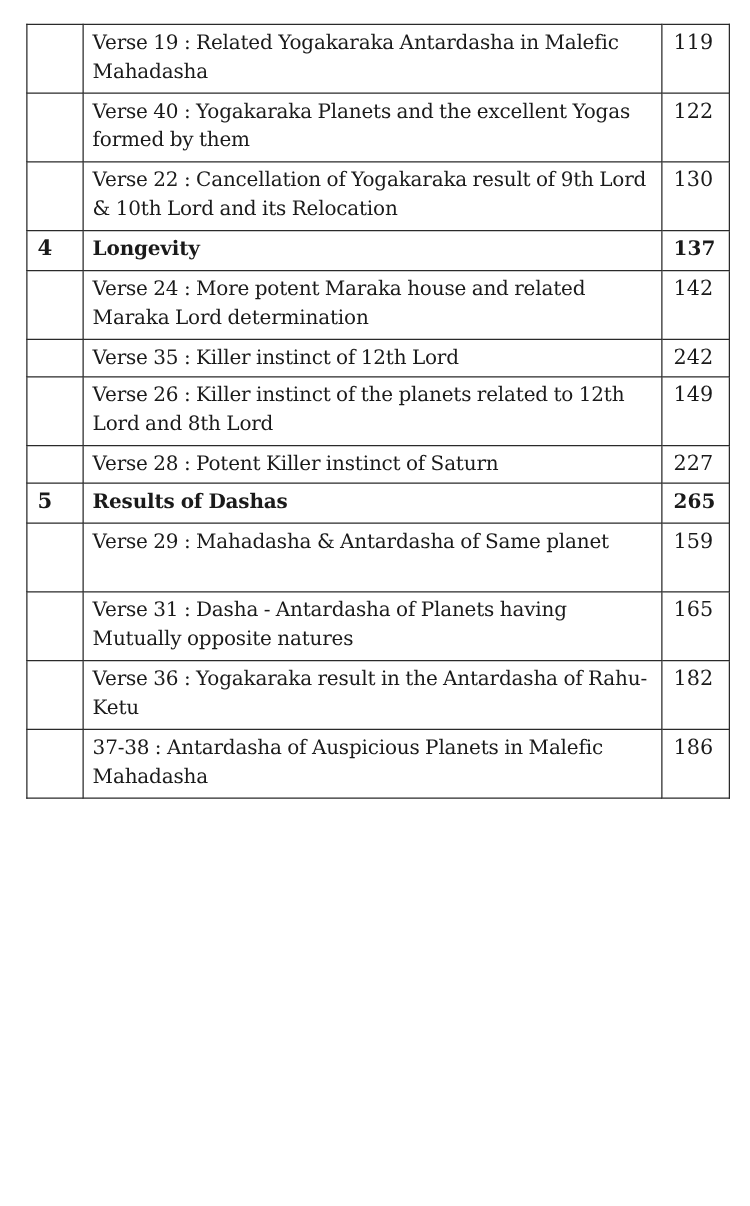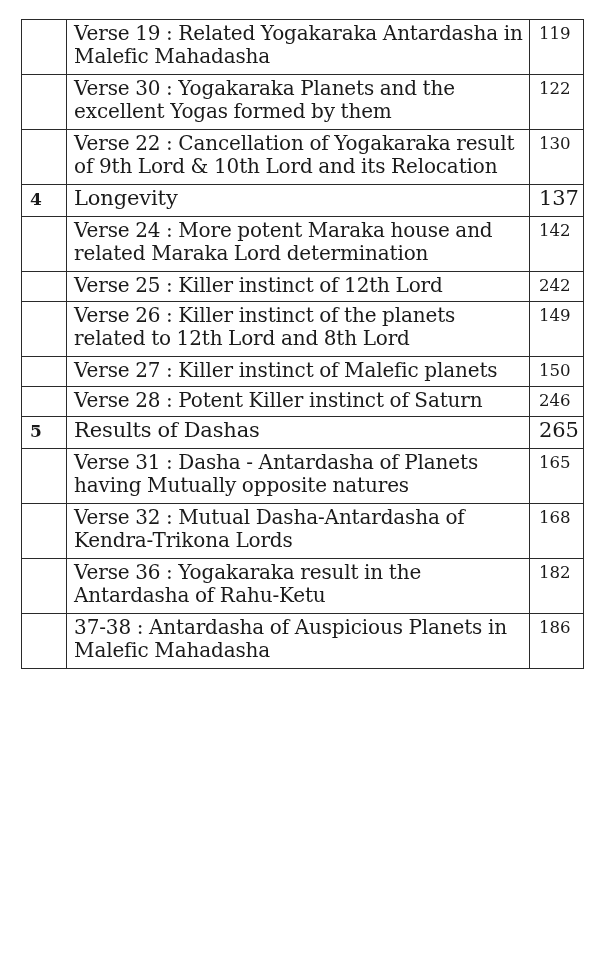--- a/index.html
+++ b/index.html
@@ -31,39 +31,39 @@
     .col-num { width: 45px; }
     .col-title { width: 462px; }
     .col-page { width: 54px; }
 
     .cell-num {
       font-weight: bold;
       font-size: 17px;
       padding: 4px 0 0 8px !important;
     }
     .cell-title {
-      font-size: 20px;
+      font-size: 16px;
       line-height: 23px;
       padding: 2px 4px 3px 7px !important;
       letter-spacing: -0.15px;
       word-spacing: -0.5px;
     }
     .cell-page {
       font-size: 16.6px;
       line-height: 23px;
       padding: 2px 0 0 9px !important;
       margin-left: 48px;
     }
     tr.chapter-row td {
       height: 26px;
     }
     tr.chapter-row .cell-title,
     tr.chapter-row .cell-page {
-      font-weight: normal;
-      font-size: 21px;
+      font-weight: bold;
+      font-size: 16px;
     }
     tr.verse-row.two-line td { height: 49px; }
     tr.verse-row.one-line td { height: 24px; }
   </style>
 </head>
 <body>
 
 <table class="toc-table">
   <colgroup>
     <col class="col-num">
@@ -73,21 +73,21 @@
   <tbody id="toc-body">
 
   <tr class="verse-row two-line">
     <td class="cell-num"></td>
     <td class="cell-title">Verse 19 : Related Yogakaraka Antardasha in Malefic Mahadasha</td>
     <td class="cell-page">119</td>
   </tr>
 
   <tr class="verse-row two-line">
     <td class="cell-num"></td>
-    <td class="cell-title">Verse 30 : Yogakaraka  Planets and the excellent Yogas formed by them</td>
+    <td class="cell-title">Verse 40 : Yogakaraka  Planets and the excellent Yogas formed by them</td>
     <td class="cell-page">122</td>
   </tr>
 
 
   <tr class="verse-row two-line">
     <td class="cell-num"></td>
     <td class="cell-title">Verse 22 : Cancellation of Yogakaraka result of 9th Lord &amp; 10th Lord and its Relocation</td>
     <td class="cell-page">130</td>
   </tr>
 
@@ -99,61 +99,56 @@
 
 
   <tr class="verse-row two-line">
     <td class="cell-num"></td>
     <td class="cell-title">Verse 24 : More potent Maraka house and related Maraka Lord determination</td>
     <td class="cell-page">142</td>
   </tr>
 
   <tr class="verse-row one-line">
     <td class="cell-num"></td>
-    <td class="cell-title">Verse 25 : Killer instinct of 12th Lord</td>
+    <td class="cell-title">Verse 35 : Killer instinct of 12th Lord</td>
     <td class="cell-page">242</td>
   </tr>
 
   <tr class="verse-row two-line">
     <td class="cell-num"></td>
     <td class="cell-title">Verse 26 : Killer instinct of the planets related to 12th Lord and 8th Lord</td>
     <td class="cell-page">149</td>
   </tr>
 
-  <tr class="verse-row one-line">
-    <td class="cell-num"></td>
-    <td class="cell-title">Verse 27 : Killer instinct of Malefic planets</td>
-    <td class="cell-page">150</td>
-  </tr>
 
   <tr class="verse-row one-line">
     <td class="cell-num"></td>
     <td class="cell-title">Verse 28 : Potent Killer instinct of Saturn</td>
-    <td class="cell-page">246</td>
+    <td class="cell-page">227</td>
   </tr>
 
   <tr class="chapter-row">
     <td class="cell-num">5</td>
     <td class="cell-title">Results of Dashas</td>
     <td class="cell-page">265</td>
   </tr>
 
+  <tr class="verse-row two-line">
+    <td class="cell-num"></td>
+    <td class="cell-title">Verse 29 : Mahadasha &amp; Antardasha of Same planet</td>
+    <td class="cell-page">159</td>
+  </tr>
 
 
   <tr class="verse-row two-line">
     <td class="cell-num"></td>
     <td class="cell-title">Verse 31 : Dasha - Antardasha of Planets having Mutually opposite natures</td>
     <td class="cell-page">165</td>
   </tr>
 
-  <tr class="verse-row two-line">
-    <td class="cell-num"></td>
-    <td class="cell-title">Verse 32 : Mutual Dasha-Antardasha of Kendra-Trikona Lords</td>
-    <td class="cell-page">168</td>
-  </tr>
 
 
 
   <tr class="verse-row two-line">
     <td class="cell-num"></td>
     <td class="cell-title">Verse 36 : Yogakaraka result in the Antardasha of Rahu-Ketu</td>
     <td class="cell-page">182</td>
   </tr>
 
   <tr class="verse-row two-line">

